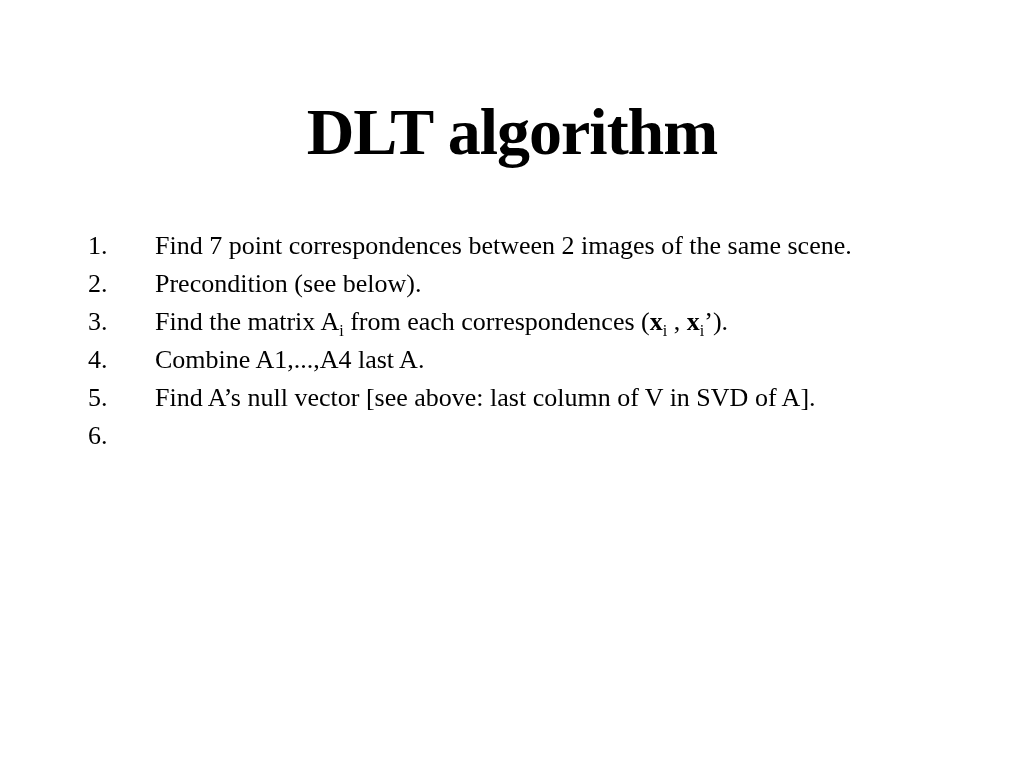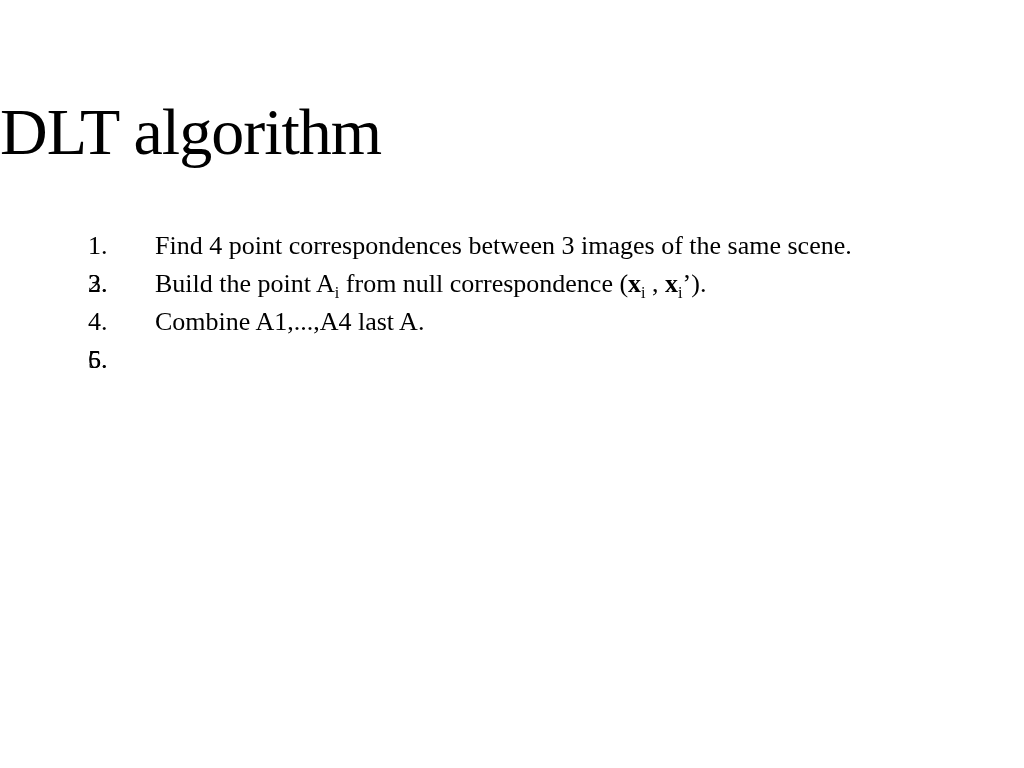--- a/index.html
+++ b/index.html
@@ -15,25 +15,25 @@
   .slide {
     position: relative;
     width: 1024px;
     height: 768px;
   }
   .title {
     position: absolute;
     top: 96px;
     left: 0;
     right: 0;
-    text-align: left;
+    text-align: center;
     font-size: 66px;
     line-height: 72px;
     letter-spacing: -1px;
-    font-weight: normal;
+    font-weight: bold;
     white-space: nowrap;
   }
   ol.list {
     position: absolute;
     top: 230px;
     left: 0;
     margin: 0;
     padding: 0;
     list-style: none;
   }
@@ -60,27 +60,27 @@
 </style>
 </head>
 <body style="background: rgb(255, 255, 255); color: rgb(0, 0, 0);">
 
 <div class="slide">
 
   <div class="title">DLT algorithm</div>
 
   <ol class="list">
 
-    <li><span class="num">1.</span><span>Find 4 point correspondences between 3 images of the same scene.</span></li>
+    <li><span class="num">1.</span><span>Find 7 point correspondences between 2 images of the same scene.</span></li>
 
-    <li><span class="num">2.</span></li>
+    <li><span class="num">2.</span><span>Precondition (see below).</span></li>
 
-    <li><span class="num">3.</span><span><span>Build the point A</span><sub>i</sub><span> from null correspondence (</span><b>x</b><sub>i</sub><span> , </span><b>x</b><sub>i</sub><span>’</span><span>).</span></span></li>
+    <li><span class="num">3.</span><span><span>Find the matrix A</span><sub>i</sub><span> from each correspondences (</span><b>x</b><sub>i</sub><span> , </span><b>x</b><sub>i</sub><span>’</span><span>).</span></span></li>
 
     <li><span class="num">4.</span><span>Combine A1,...,A4 last A.</span></li>
 
-    <li><span class="num">5.</span></li>
+    <li><span class="num">5.</span><span>Find A’s null vector [see above: last column of V in SVD of A].</span></li>
 
     <li><span class="num">6.</span></li>
 
   </ol>
 
 </div>
 
 </body></html>

